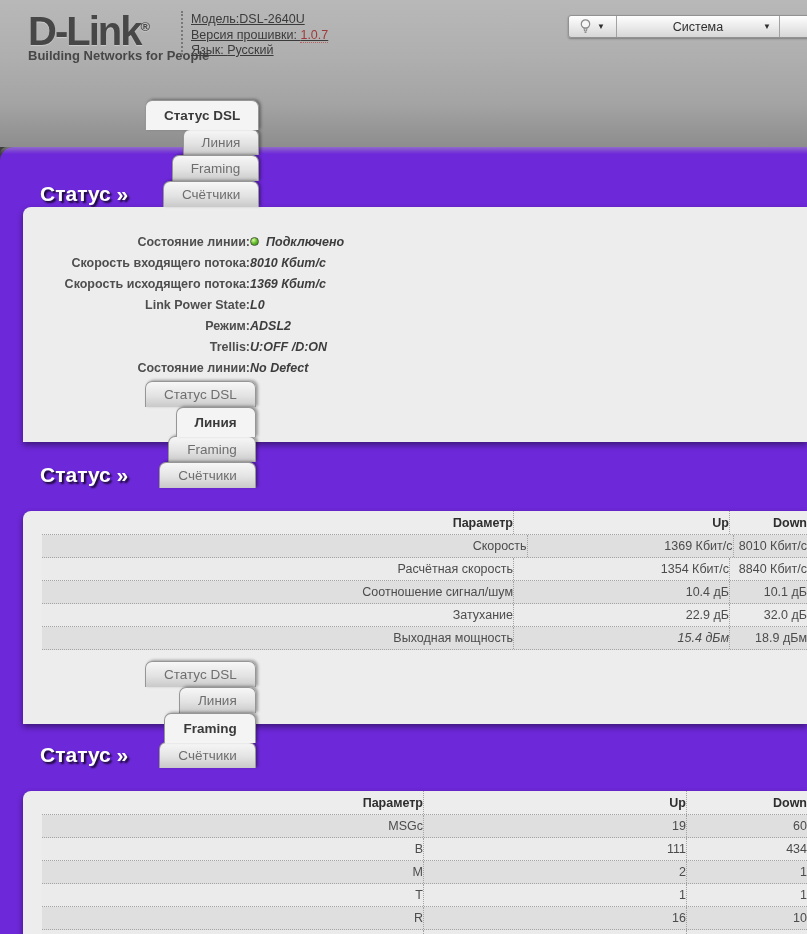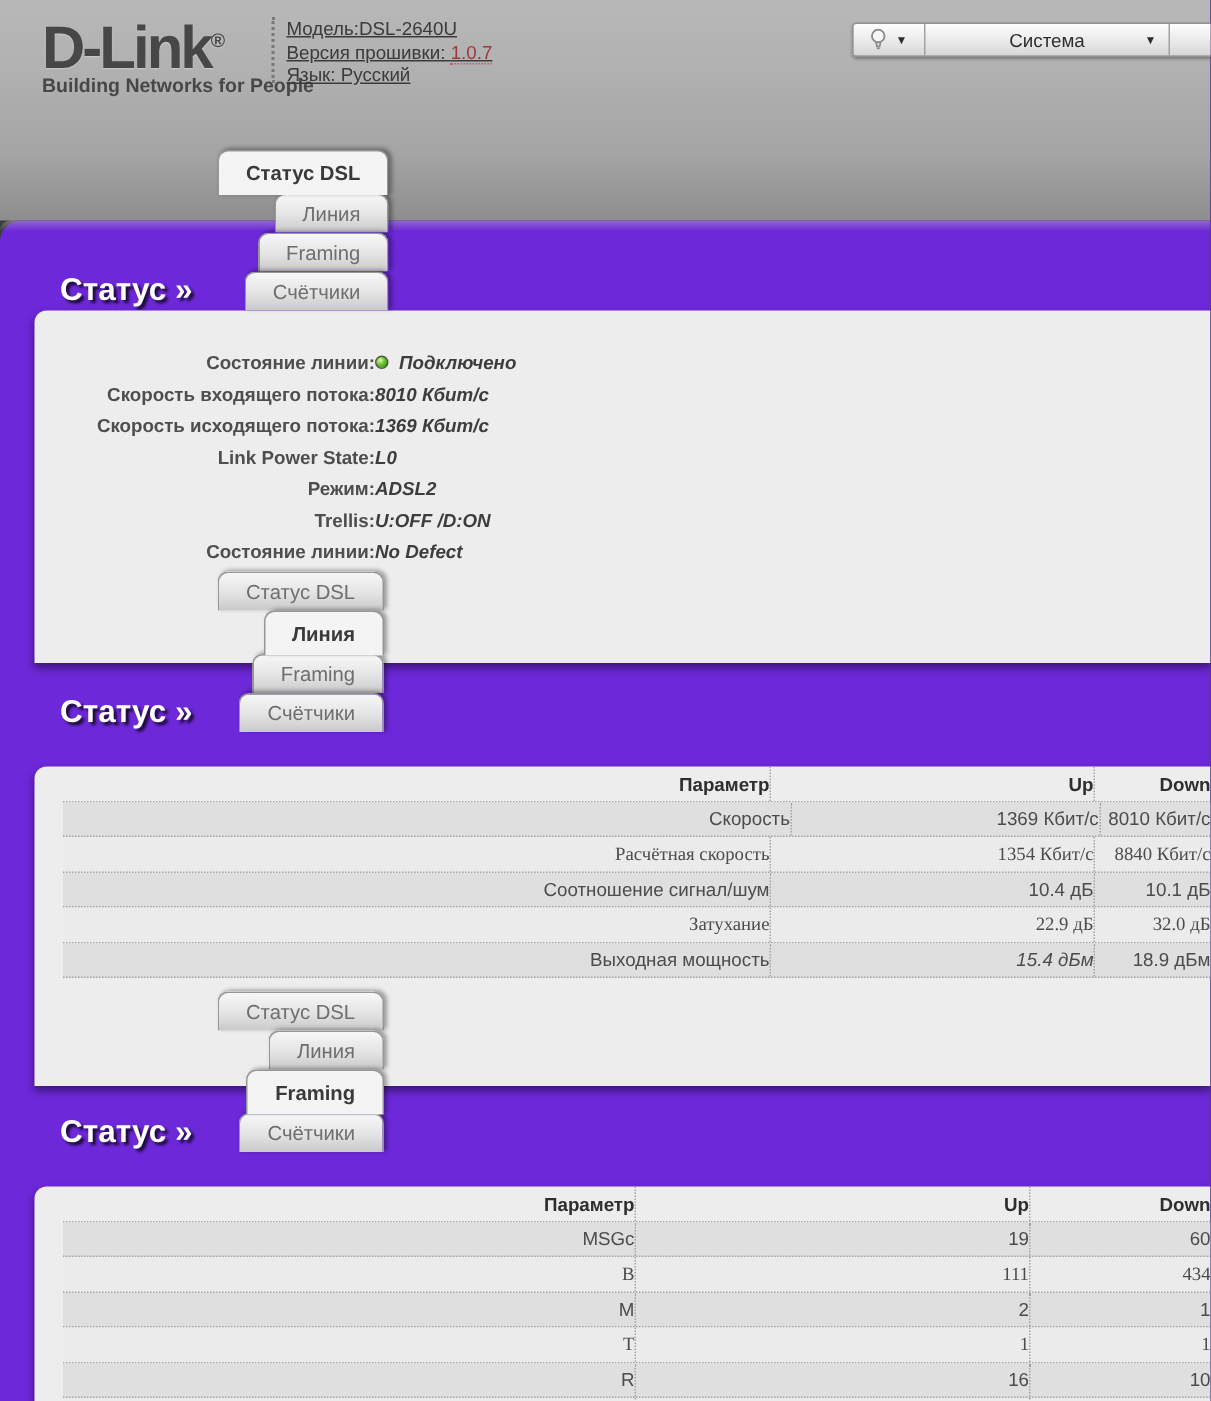--- a/index.html
+++ b/index.html
@@ -109,21 +109,21 @@
     width:9px; height:9px; border-radius:50%; margin-right:7px;
     background:radial-gradient(circle at 35% 30%, #d9ff9f 0%, #6cc234 45%, #3f9a16 80%);
     border:1px solid #4d5d3c;
     display:inline-block;
   }
 
   
   .tbl { margin:23px 0 0 19px; width:765px; }
   .t-row { display:flex; border-bottom:1px dotted #a3a3a3; }
   .t-row.odd  { background:#dfdfdf; }
-  .t-row.even { background:#ebebeb;font-family:Liberation Serif, serif; }
+  .t-row.even { background:#ebebeb; }
   .t-cell {
     padding:4px 0 4px 4px; font-size:12.5px; color:#4c4c4c;
     overflow:hidden; white-space:nowrap;
   }
   .t-head .t-cell { font-weight:bold; color:#2e2e2e; padding:5px 0 4px 4px; }
   .t-cell.c1, .t-cell.c2 { border-left:1px dotted #a3a3a3; }
 </style>
 </head>
 <body>
 

